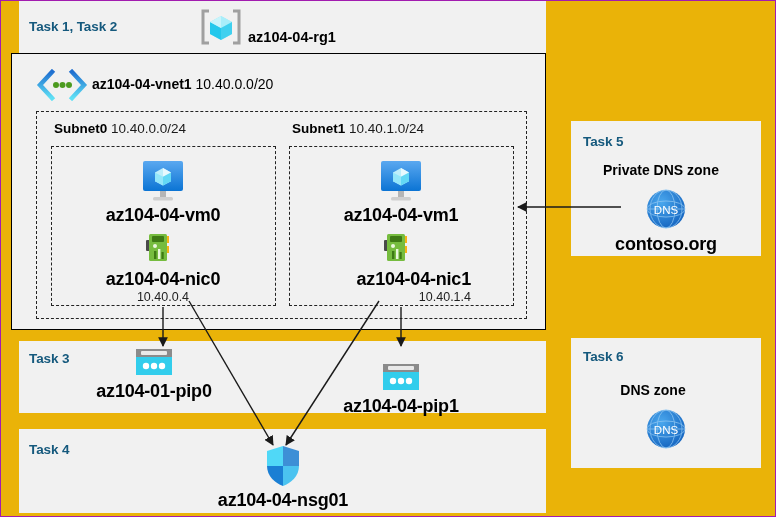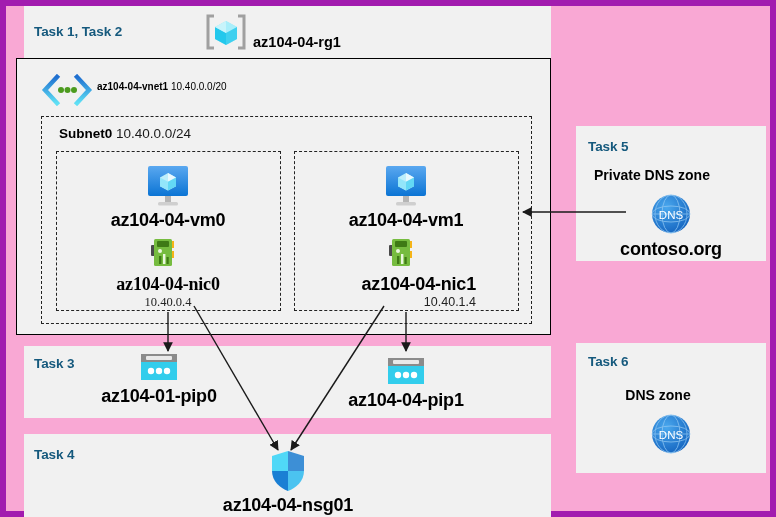--- a/index.html
+++ b/index.html
@@ -4,38 +4,38 @@
 <style>
   * { box-sizing: border-box; }
   html, body { margin:0; padding:0; }
   body {
     width:776px; height:517px;
     background:#ffffff;
     font-family:"Liberation Sans", sans-serif;
     position:relative;
     overflow:hidden;
   }
-  #canvas { position:absolute; inset:0; width:776px; height:517px; border:6px solid #a21caf; background:#f9a8d4; }
+  #canvas { position:absolute; inset:0; width:776px; height:517px; border:1px solid #a21caf; background:#eab308; }
 
   .panel { position:absolute; background:#f1f1f1; }
   .task-label { position:absolute; color:#15597d; font-weight:bold; font-size:13.5px; letter-spacing:-0.1px; }
 
   .dashed-box { position:absolute; border:1.6px dashed #222; background:transparent; }
   .solid-box  { position:absolute; border:1.5px solid #000; background:#f1f1f1; }
 
   .node { position:absolute; text-align:center; }
   .node .nlabel { font-weight:bold; font-size:18px; color:#000; white-space:nowrap; letter-spacing:-0.2px; }
   .node .nsub   { font-size:12.5px; color:#222; white-space:nowrap; }
 
   .hdr { position:absolute; white-space:nowrap; font-size:13.5px; color:#000; }
   .hdr b { font-weight:bold; }
   .hdr .cidr { font-weight:normal; color:#1a1a1a; }
 
   .rg-title { position:absolute; font-weight:bold; font-size:14.5px; color:#000; white-space:nowrap; }
-  .vnet-title { position:absolute; font-size:10px; color:#000; white-space:nowrap; }
+  .vnet-title { position:absolute; font-size:14px; color:#000; white-space:nowrap; }
   .vnet-title b { font-weight:bold; }
 
   .zone-title { position:absolute; font-weight:bold; font-size:14px; color:#000; white-space:nowrap; text-align:center; }
 
   svg.lines { position:absolute; left:0; top:0; width:776px; height:517px; pointer-events:none; }
   .icon { display:block; margin:0 auto 2px; }
 </style>
 </head>
 <body>
 
@@ -111,38 +111,42 @@
           <polygon points="23,17.8 31,13.4 31,22.2 23,26.6" fill="#63d8f5"></polygon>
           <polygon points="23,17.8 15,13.4 15,22.2 23,26.6" fill="#93e6fa"></polygon>
         </g>
         <rect x="20" y="32" width="6" height="6" fill="#b5b5b5"></rect>
         <rect x="13" y="38" width="20" height="3.5" rx="1.6" fill="#cfcfcf"></rect>
       </svg>
     </div>
     <div class="nlabel">az104-04-vm0</div>
   </div>
 
-  <div class="node" style="left:92px; top:230px; width:140px;font-family:Liberation Serif, serif;">
+  <div class="node" style="left:92px; top:230px; width:140px;">
     <div>
       <svg class="icon" width="40" height="36" viewBox="0 0 40 36">
         <rect x="19" y="5" width="7" height="7" fill="#f5b417"></rect>
         <rect x="19" y="15" width="7" height="7" fill="#f5b417"></rect>
         <rect x="3" y="9" width="5" height="11" rx="1" fill="#4a4a4a"></rect>
         <rect x="6" y="3" width="18" height="27" rx="1.5" fill="#76bc3f"></rect>
         <rect x="9" y="5" width="12" height="6" rx="1" fill="#3e7a15"></rect>
         <circle cx="12" cy="15" r="2" fill="#eaf7de"></circle>
         <rect x="11" y="20" width="2.4" height="8" fill="#3e7a15"></rect>
         <rect x="15" y="18" width="2.4" height="10" fill="#eaf7de"></rect>
         <rect x="18.5" y="21" width="2.2" height="7" fill="#3e7a15"></rect>
       </svg>
     </div>
     <div class="nlabel">az104-04-nic0</div>
     <div class="nsub">10.40.0.4</div>
   </div>
 
+  <div class="hdr" style="left:291px; top:120px;">
+    <b>Subnet1</b>
+    <span class="cidr">10.40.1.0/24</span>
+  </div>
 
   <div class="dashed-box" style="left:288px; top:145px; width:225px; height:160px;"></div>
 
   <div class="node" style="left:330px; top:158px; width:140px;">
     <div>
       <svg class="icon" width="46" height="44" viewBox="0 0 46 44">
         <defs>
           <linearGradient id="vmg1" x1="0" y1="0" x2="0" y2="1">
             <stop offset="0%" stop-color="#5aa8f0"></stop>
               <stop offset="100%" stop-color="#0b74d4"></stop>
@@ -191,21 +195,21 @@
         <rect x="10" y="4" width="26" height="4" rx="1" fill="#e9e9e9"></rect>
         <rect x="5" y="10" width="36" height="18" fill="#32cdec"></rect>
         <circle cx="15" cy="19" r="3.2" fill="#ffffff"></circle>
         <circle cx="23" cy="19" r="3.2" fill="#ffffff"></circle>
         <circle cx="31" cy="19" r="3.2" fill="#ffffff"></circle>
       </svg>
     </div>
     <div class="nlabel">az104-01-pip0</div>
   </div>
 
-  <div class="node" style="left:330px; top:350px; width:140px;">
+  <div class="node" style="left:330px; top:361px; width:140px;">
     <div>
       <svg class="icon" width="46" height="32" viewBox="0 0 46 32">
         <rect x="5" y="2" width="36" height="8" fill="#8b8b8b"></rect>
         <rect x="10" y="4" width="26" height="4" rx="1" fill="#e9e9e9"></rect>
         <rect x="5" y="10" width="36" height="18" fill="#32cdec"></rect>
         <circle cx="15" cy="19" r="3.2" fill="#ffffff"></circle>
         <circle cx="23" cy="19" r="3.2" fill="#ffffff"></circle>
         <circle cx="31" cy="19" r="3.2" fill="#ffffff"></circle>
       </svg>
     </div>
@@ -232,21 +236,21 @@
         </g>
       </svg>
     </div>
     <div class="nlabel">az104-04-nsg01</div>
   </div>
 
   <div class="panel" style="left:570px; top:120px; width:190px; height:135px;"></div>
 
   <div class="task-label" style="left:582px; top:133px;">Task 5</div>
 
-  <div class="zone-title" style="left:570px; top:161px; width:152px;">Private DNS zone</div>
+  <div class="zone-title" style="left:584px; top:161px; width:152px;">Private DNS zone</div>
 
   <div class="node" style="left:595px; top:185px; width:140px;">
     <div>
       <svg class="icon" width="46" height="46" viewBox="0 0 46 46">
         <defs>
           <radialGradient id="dnsg5" cx="38%" cy="32%" r="72%">
             <stop offset="0%" stop-color="#4aa8ee"></stop>
             <stop offset="100%" stop-color="#1565c0"></stop>
           </radialGradient>
         </defs>

